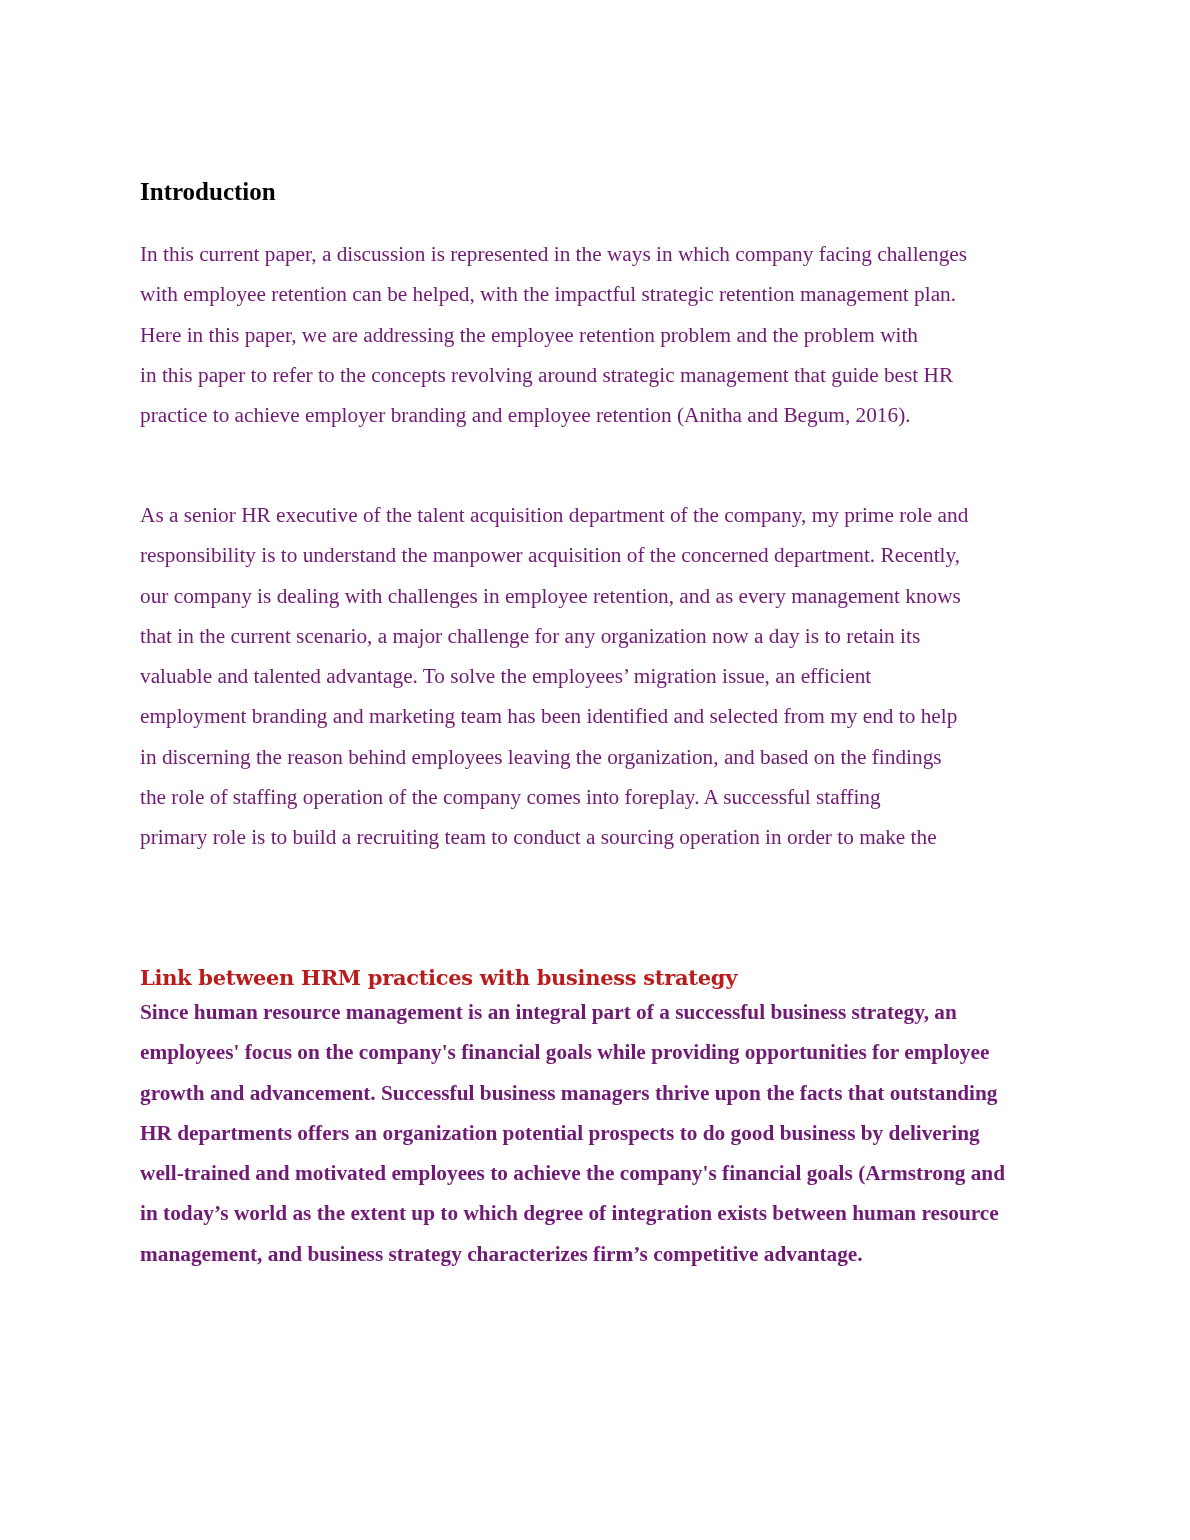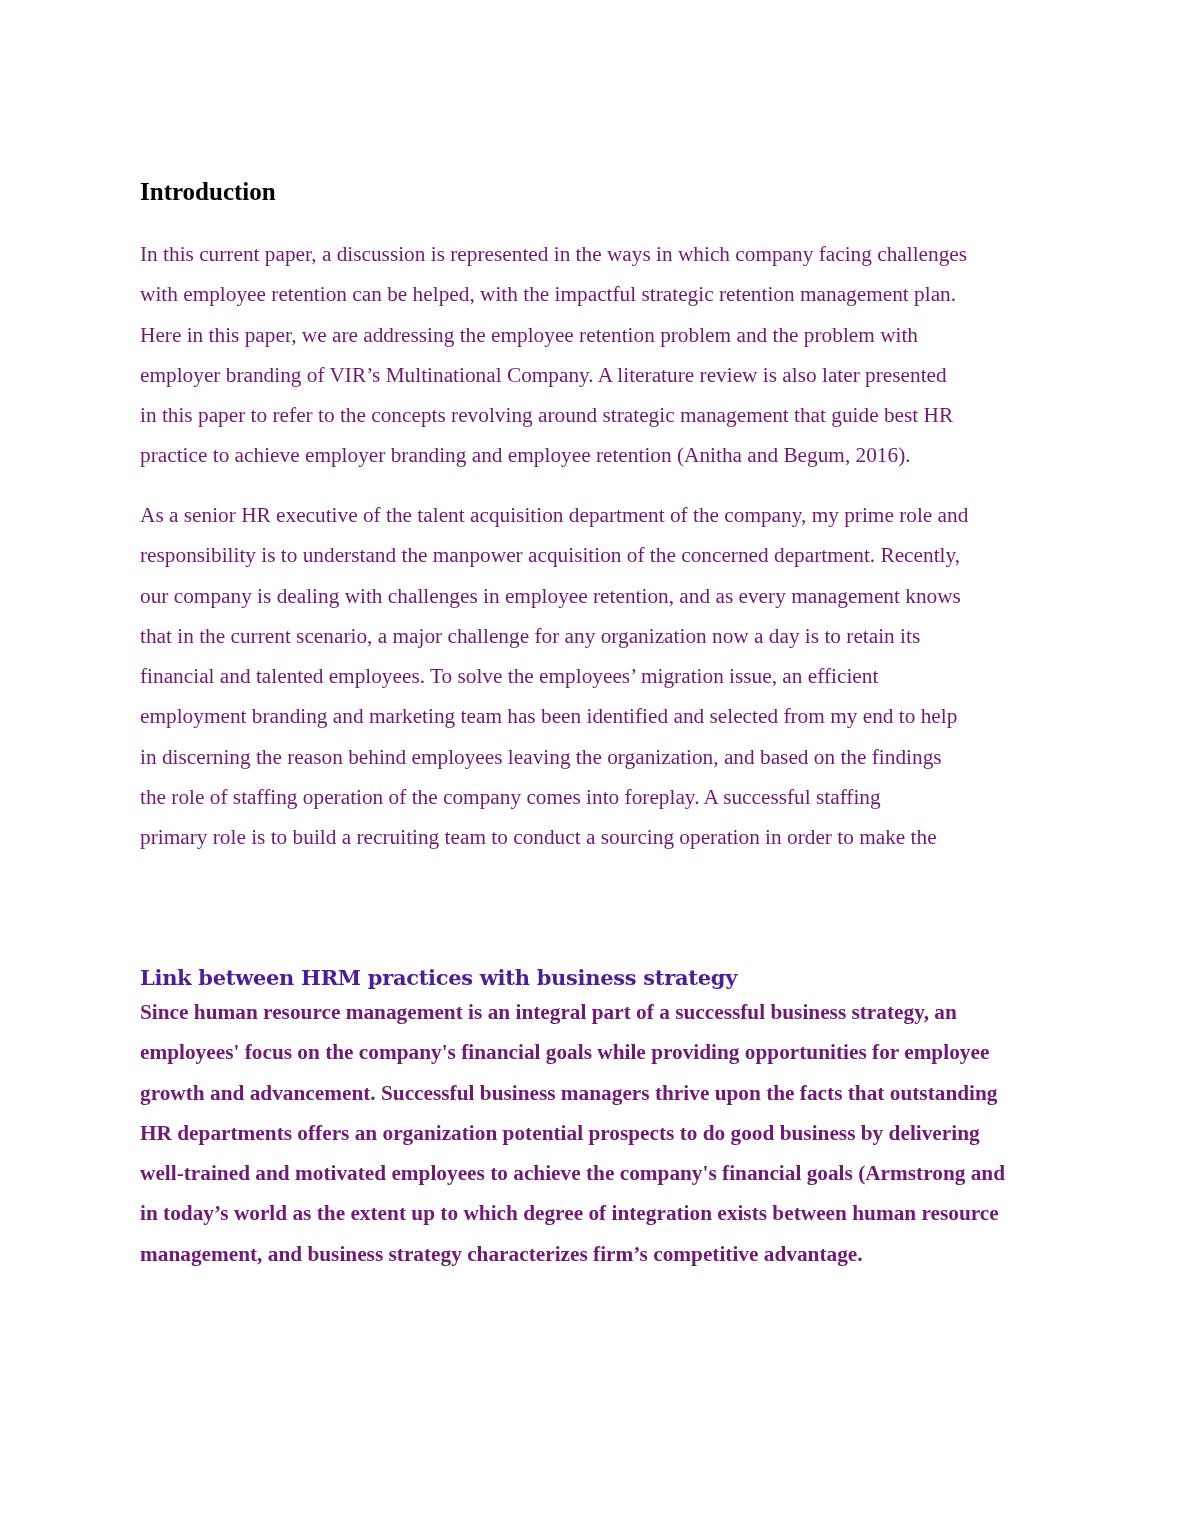--- a/index.html
+++ b/index.html
@@ -70,38 +70,37 @@
 
 <div class="page">
   <div class="content">
 
     <h1 class="h1" style="margin:0;">Introduction</h1>
 
     <div class="para" id="p1">
       <span class="line">In this current paper, a discussion is represented in the ways in which company facing challenges</span>
       <span class="line">with employee retention can be helped, with the impactful strategic retention management plan.</span>
       <span class="line">Here in this paper, we are addressing the employee retention problem and the problem with</span>
-      <span class="line">employer branding of VIR’s Multinational Company. A literature review is also later presented</span>
       <span class="line">in this paper to refer to the concepts revolving around strategic management that guide best HR</span>
       <span class="line">practice to achieve employer branding and employee retention (Anitha and Begum, 2016).</span>
     </div>
 
     <div class="para" id="p2">
       <span class="line">As a senior HR executive of the talent acquisition department of the company, my prime role and</span>
       <span class="line">responsibility is to understand the manpower acquisition of the concerned department. Recently,</span>
       <span class="line">our company is dealing with challenges in employee retention, and as every management knows</span>
       <span class="line">that in the current scenario, a major challenge for any organization now a day is to retain its</span>
-      <span class="line">financial and talented employees. To solve the employees’ migration issue, an efficient</span>
+      <span class="line">valuable and talented advantage. To solve the employees’ migration issue, an efficient</span>
       <span class="line">employment branding and marketing team has been identified and selected from my end to help</span>
       <span class="line">in discerning the reason behind employees leaving the organization, and based on the findings</span>
       <span class="line">the role of staffing operation of the company comes into foreplay. A successful staffing</span>
       <span class="line">primary role is to build a recruiting team to conduct a sourcing operation in order to make the</span>
     </div>
 
-    <h2 class="h2" style="margin: 0px; color: #4c1d95; text-align: center;">Link between HRM practices with business strategy</h2>
+    <h2 class="h2" style="margin: 0px; color: #b91c1c; text-align: center;">Link between HRM practices with business strategy</h2>
 
     <div class="para" id="p3">
       <span class="line">Since human resource management is an integral part of a successful business strategy, an</span>
       <span class="line">employees' focus on the company's financial goals while providing opportunities for employee</span>
       <span class="line">growth and advancement. Successful business managers thrive upon the facts that outstanding</span>
       <span class="line">HR departments offers an organization potential prospects to do good business by delivering</span>
       <span class="line">well-trained and motivated employees to achieve the company's financial goals (Armstrong and</span>
       <span class="line">in today’s world as the extent up to which degree of integration exists between human resource</span>
       <span class="line">management, and business strategy characterizes firm’s competitive advantage.</span>
     </div>

